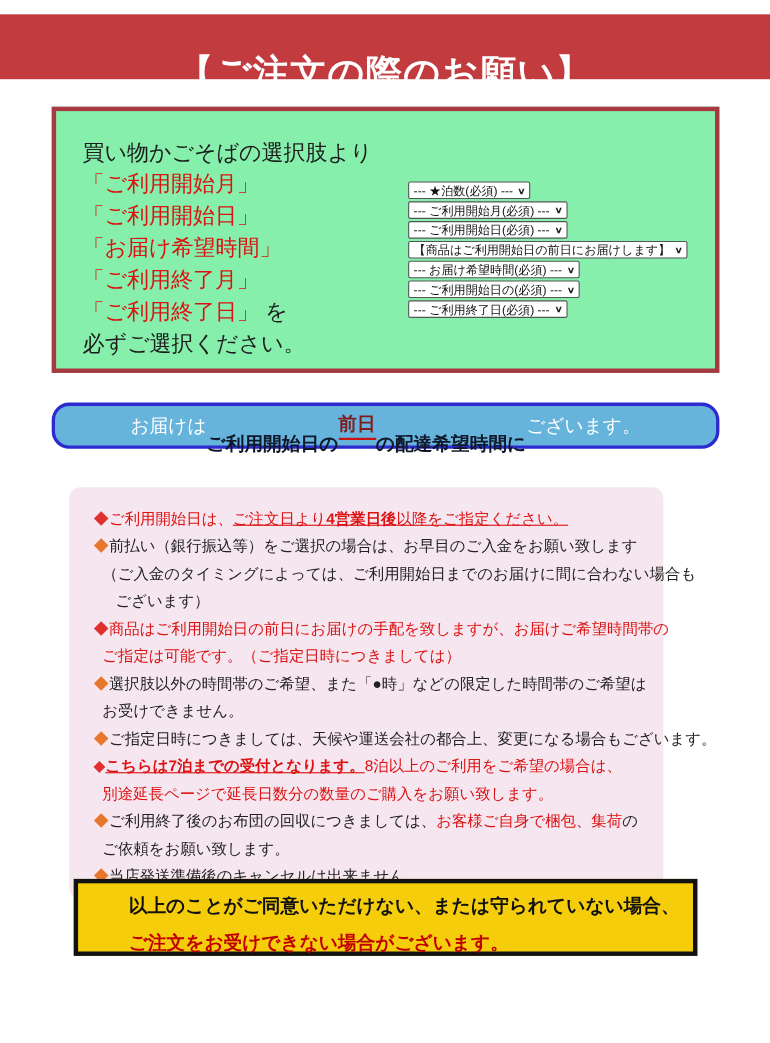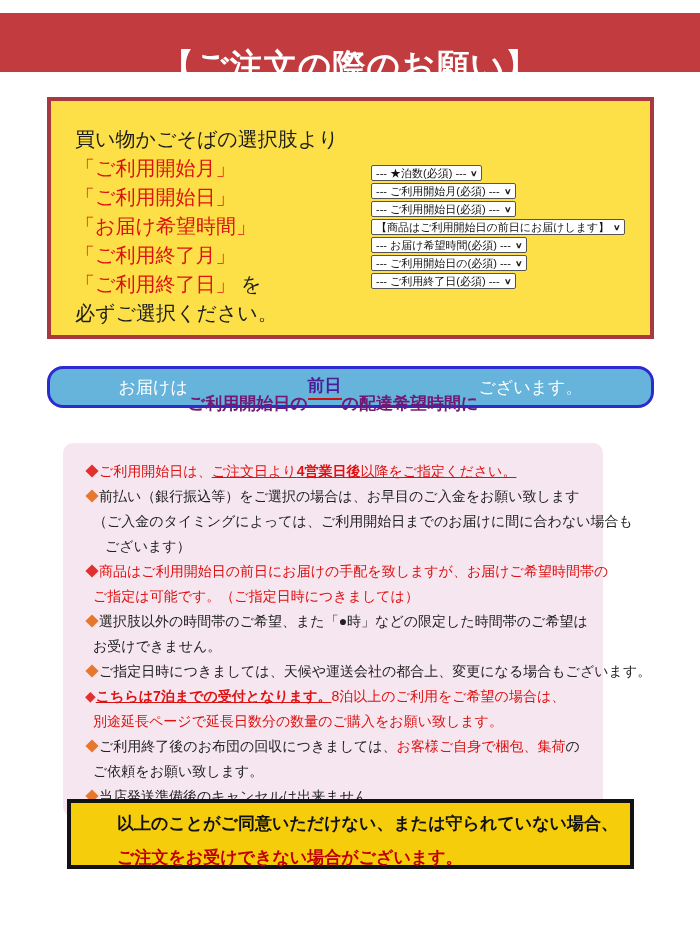--- a/index.html
+++ b/index.html
@@ -5,40 +5,40 @@
   html, body { margin:0; padding:0; width:700px; height:948px; overflow:hidden;
                background:#ffffff; font-family:"Liberation Sans", sans-serif; }
 
   
   .banner { position:absolute; left:0; top:13px; width:700px; height:59px;
             background:#c23b3f; display:flex; align-items:center; justify-content:center; }
   .banner .title { color:#ffffff; font-size:33px; font-weight:bold; letter-spacing:1px;margin-top:48px; }
 
   
   .selbox { position:absolute; left:47px; top:97px; width:607px; height:242px;
-            box-sizing:border-box; border:4px solid #a93940; background:#fde047; }
+            box-sizing:border-box; border:4px solid #a93940; background:#86efac; }
   .selbox .leftcol { position:absolute; left:24px; top:24px; font-size:20px;
                      line-height:29px; color:#1c1c1c; white-space:nowrap; }
   .r { color:#dd1111; }
   .k { color:#1c1c1c; }
   .selects { position:absolute; left:320px; top:64px; display:flex;
              flex-direction:column; gap:2px; align-items:flex-start; }
   .sel { display:inline-flex; align-items:center; height:14px; background:#fff;
          border:1px solid #555; border-radius:2px; padding:0 4px; font-size:11px;
          color:#111; white-space:nowrap; cursor:default; }
   .sel .chev { margin-left:5px; font-size:8px; font-weight:bold; color:#222; transform:scaleX(1.3); }
 
   
   .bluebanner { position:absolute; left:47px; top:366px; width:607px; height:42px;
                 box-sizing:border-box; background:#66b3db; border:3px solid #2b2bd0;
                 border-radius:16px; display:flex; align-items:center; justify-content:center;
                 font-size:17px; white-space:nowrap; }
   .seg-w { color:#ffffff; }
-  .seg-y { color:#701a75; font-weight:bold;margin-top:32px; }
-  .seg-r { color:#4c1d95; font-weight:bold; border-bottom:2px solid #cc1111; padding-bottom:1px; }
+  .seg-y { color:#0f172a; font-weight:bold;margin-top:32px; }
+  .seg-r { color:#7f1d1d; font-weight:bold; border-bottom:2px solid #cc1111; padding-bottom:1px; }
 
   
   .notes { position:absolute; left:63px; top:443px; width:540px; height:374px;
            box-sizing:border-box; background:#f6e6ef; border-radius:10px;
            padding:16px 6px 0 22px; font-size:14px; line-height:25px; }
   .note-line { white-space:nowrap; }
   .dm-r { color:#e03030; }
   .dm-o { color:#e8772e; }
   .n-r { color:#dd1111; }
   .n-k { color:#222222; }

